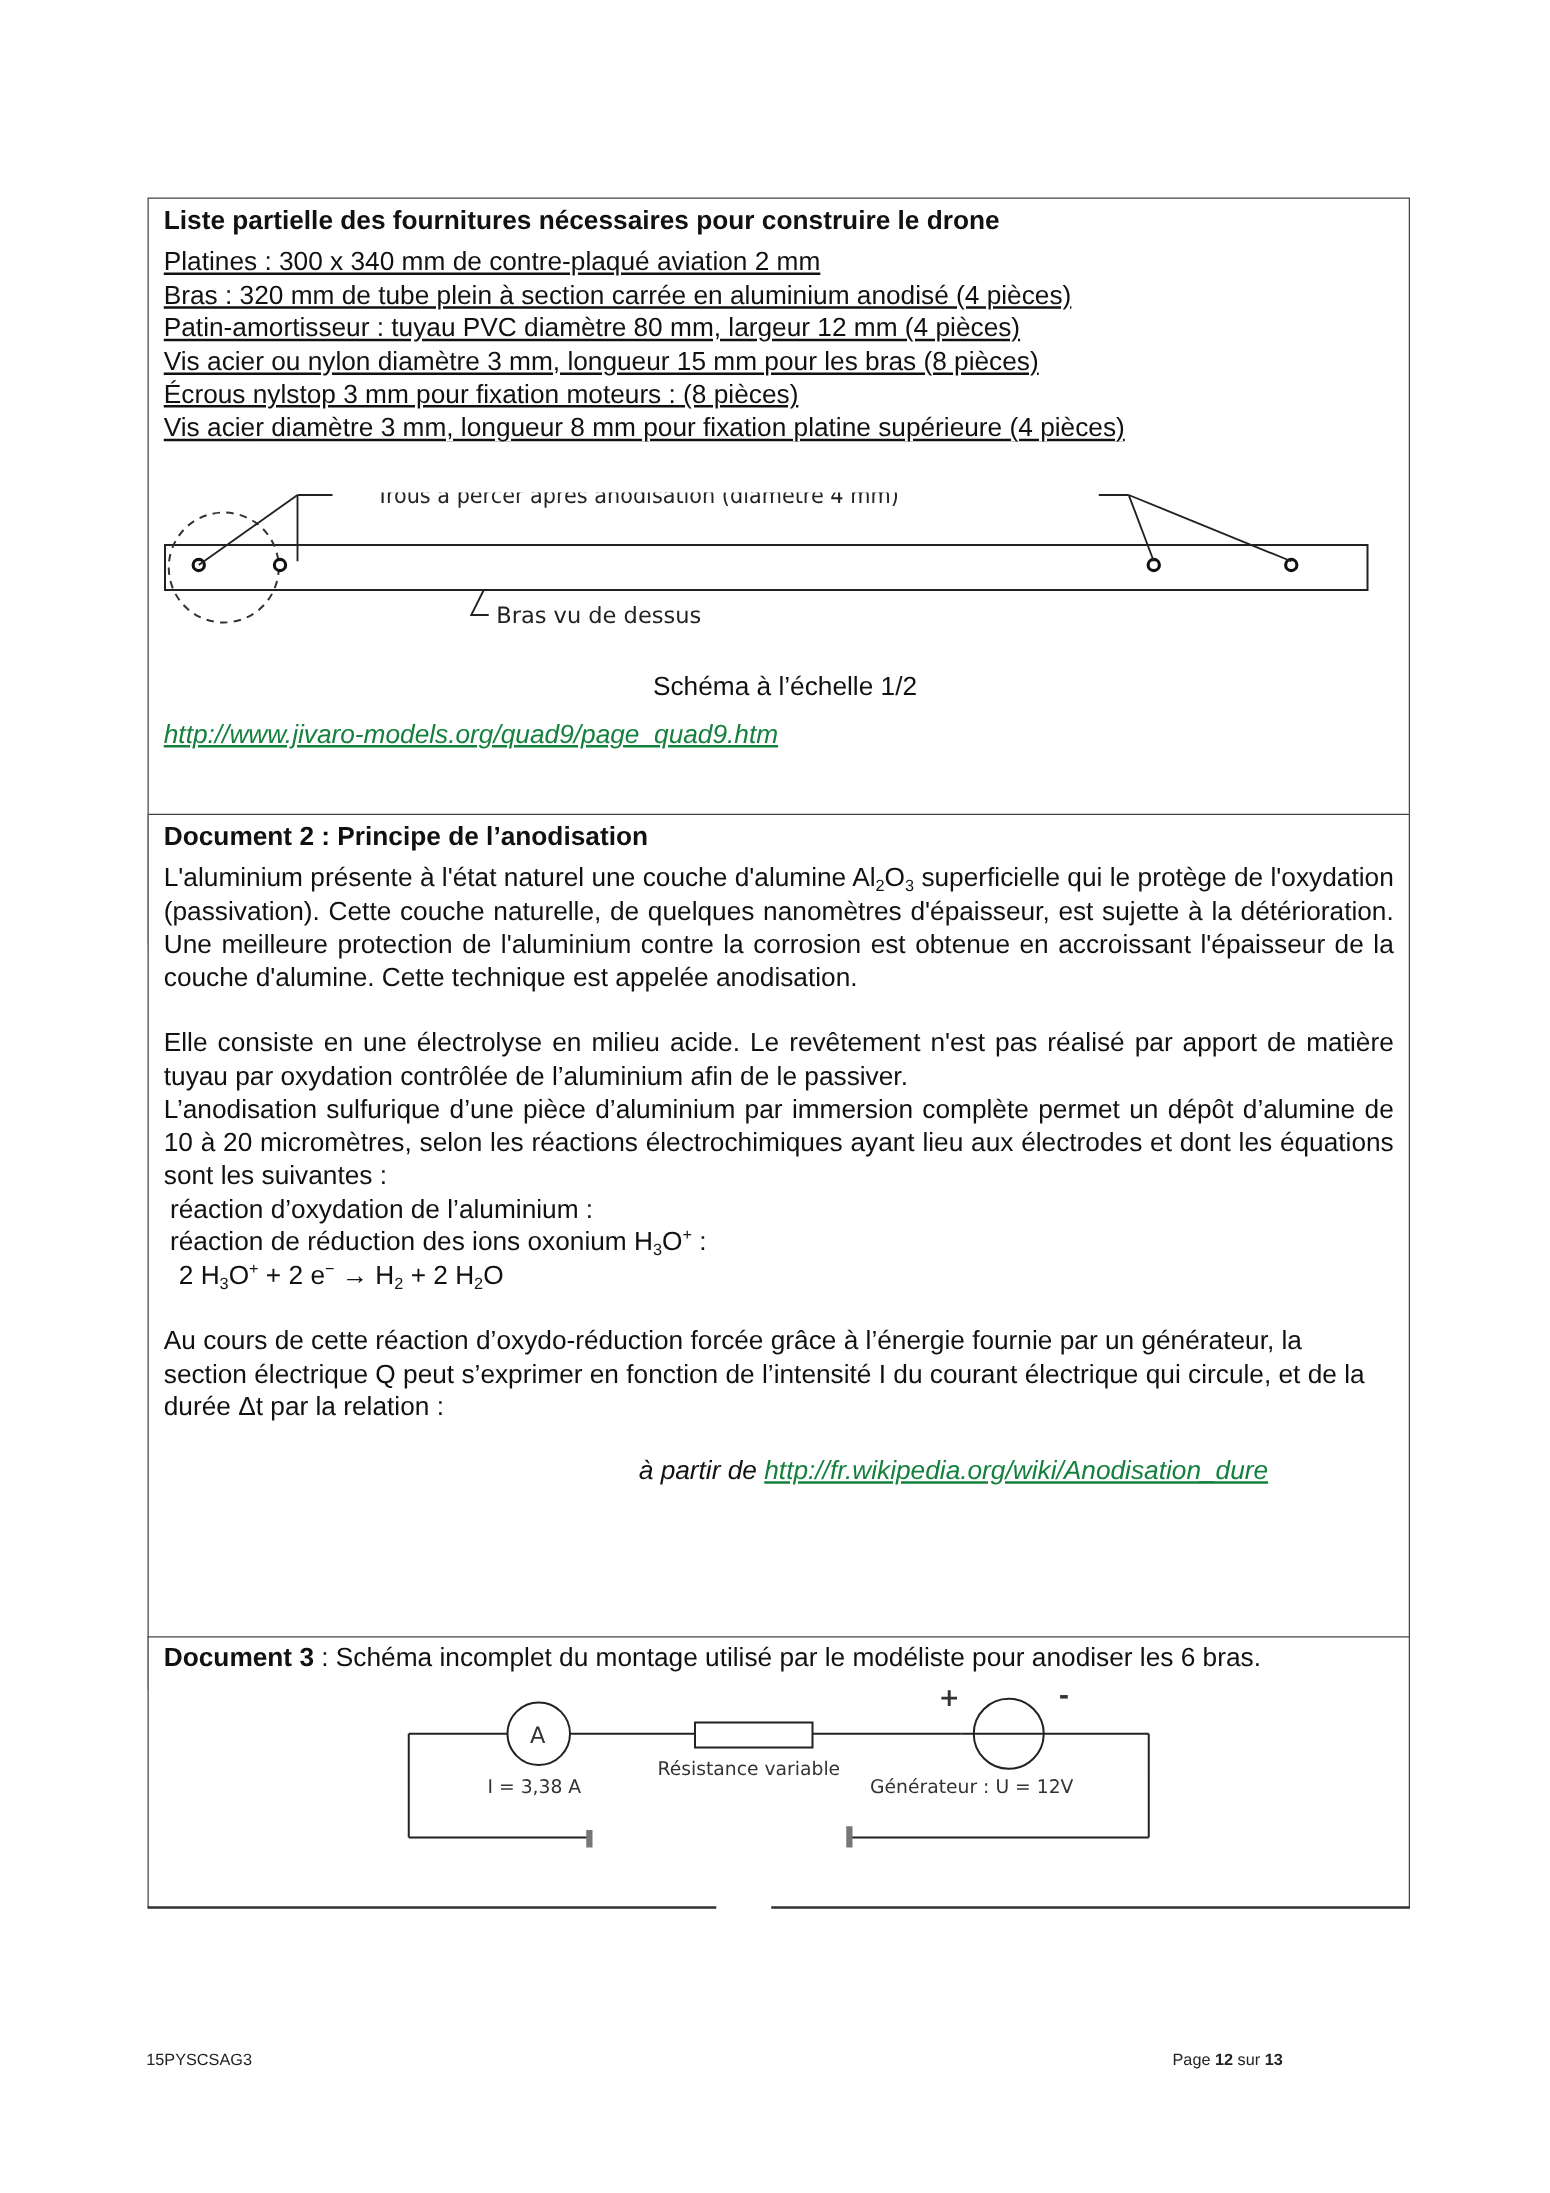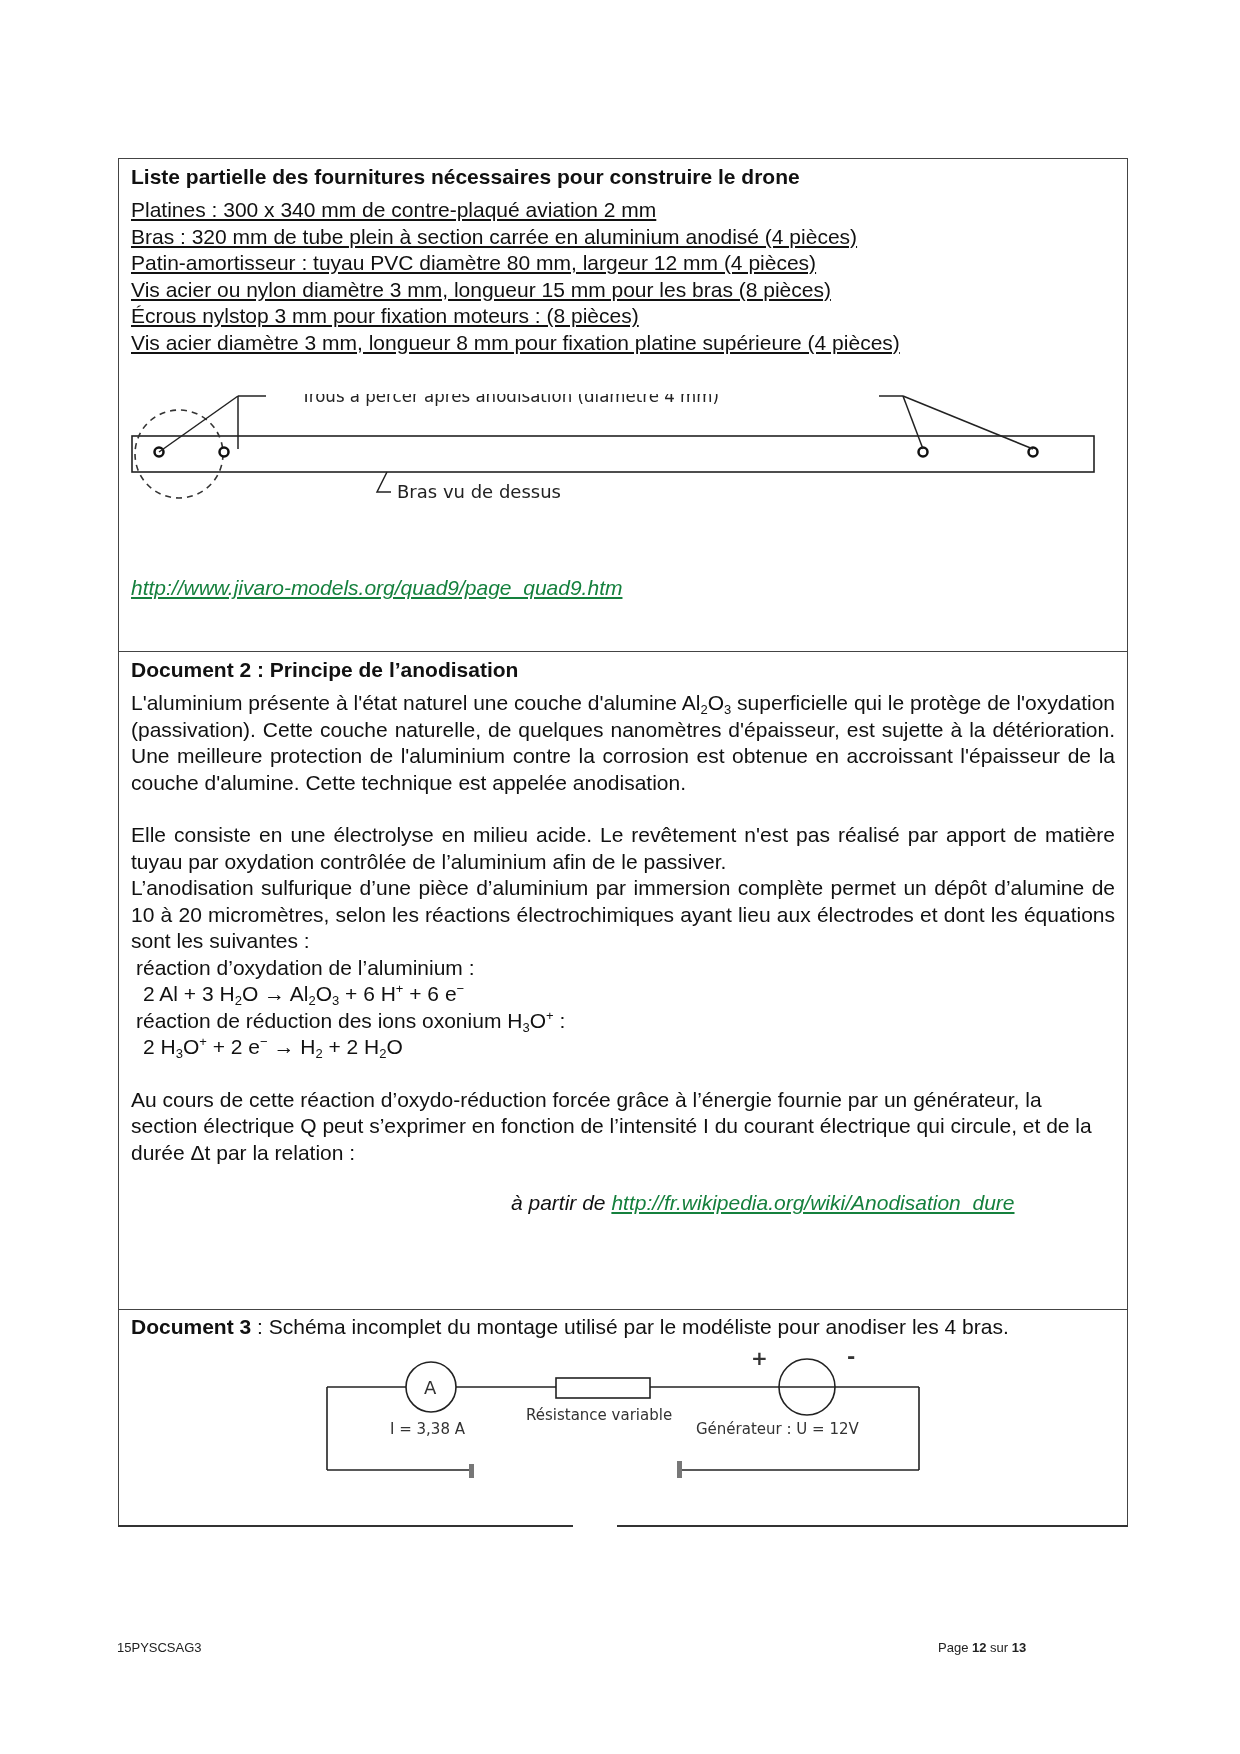--- a/index.html
+++ b/index.html
@@ -49,54 +49,52 @@
     <line x1="119" y1="2" x2="147" y2="2" stroke="#222" stroke-width="1.5"></line>
 
     <line x1="760" y1="2" x2="784" y2="2" stroke="#222" stroke-width="1.5"></line>
     <line x1="784" y1="2" x2="804" y2="55" stroke="#222" stroke-width="1.5"></line>
     <line x1="784" y1="2" x2="914" y2="55" stroke="#222" stroke-width="1.5"></line>
 
     <polyline points="268,78 258,98 272,98" fill="none" stroke="#222" stroke-width="1.5"></polyline>
     <text class="diagram-text" x="182" y="8" textLength="418" lengthAdjust="spacingAndGlyphs">Trous à percer après anodisation (diamètre 4 mm)</text>
     <text class="diagram-text" x="278" y="104">Bras vu de dessus</text>
   </svg>
+  <div class="p" style="position:absolute; left:0; width:100%; text-align:center; top:378px; padding-left:10px; box-sizing:border-box;">Schéma à l’échelle 1/2</div>
   <div class="p" style="position:absolute; left:12px; top:416px;">
     <a class="link" href="#">http://www.jivaro-models.org/quad9/page_quad9.htm</a>
   </div>
 </div>
 
 <div class="box" style="top:651px; height:701px;">
   <div class="inner">
     <div class="title" style="margin-top:2px;">Document 2 : Principe de l’anodisation</div>
     <div class="p just" style="margin-top:7px;">
       <span>L'aluminium présente à l'état naturel une couche d'alumine Al</span><sub>2</sub><span>O</span><sub>3</sub><span> superficielle qui le protège de l'oxydation (passivation). Cette couche naturelle, de quelques nanomètres d'épaisseur, est sujette à la détérioration. Une meilleure protection de l'aluminium contre la corrosion est obtenue en accroissant l'épaisseur de la couche d'alumine. Cette technique est appelée anodisation.</span>
     </div>
     <div class="p just" style="margin-top:26px;">Elle consiste en une électrolyse en milieu acide. Le revêtement n'est pas réalisé par apport de matière tuyau par oxydation contrôlée de l’aluminium afin de le passiver.</div>
     <div class="p just">L’anodisation sulfurique d’une pièce d’aluminium par immersion complète permet un dépôt d’alumine de 10 à 20 micromètres, selon les réactions électrochimiques ayant lieu aux électrodes et dont les équations sont les suivantes :</div>
     <div class="p" style="padding-left:5px;">réaction d’oxydation de l’aluminium :</div>
-    <div class="p" style="padding-left:12px;">
-      2 Al + 3 H<sub>2</sub>O → Al<sub>2</sub>O<sub>3</sub> + 6 H<sup>+</sup> + 6 e<sup>−</sup>
-    </div>
     <div class="p" style="padding-left:5px;">
       <span>réaction de réduction des ions oxonium H</span><sub>3</sub><span>O</span><sup>+</sup> :
     </div>
     <div class="p" style="padding-left:12px;">
       2 H<sub>3</sub>O<sup>+</sup> + 2 e<sup>−</sup> → H<sub>2</sub> + 2 H<sub>2</sub>O
     </div>
     <div class="p" style="margin-top:26px; padding-right:10px;">Au cours de cette réaction d’oxydo-réduction forcée grâce à l’énergie fournie par un générateur, la section électrique Q peut s’exprimer en fonction de l’intensité I du courant électrique qui circule, et de la durée Δt par la relation :</div>
     <div class="p" style="margin-top:24px; padding-left:380px;">
       <i>à partir de </i><a class="link" href="#">http://fr.wikipedia.org/wiki/Anodisation_dure</a>
     </div>
   </div>
 </div>
 
 <div class="box" style="top:1309px; height:217px; border-bottom:none;">
   <div class="inner">
     <div class="p" style="margin-top:2px;">
-      <b>Document 3</b><span> : Schéma incomplet du montage utilisé par le modéliste pour anodiser les 4 bras.</span>
+      <b>Document 3</b><span> : Schéma incomplet du montage utilisé par le modéliste pour anodiser les 6 bras.</span>
     </div>
   </div>
   <svg width="1008" height="170" style="position:absolute; left:0; top:40px;">
 
     <line x1="208" y1="37" x2="291" y2="37" stroke="#222" stroke-width="1.6"></line>
     <line x1="333" y1="37" x2="437" y2="37" stroke="#222" stroke-width="1.6"></line>
     <line x1="531" y1="37" x2="650" y2="37" stroke="#222" stroke-width="1.6"></line>
     <line x1="650" y1="37" x2="800" y2="37" stroke="#222" stroke-width="1.6"></line>
 
     <line x1="208" y1="37" x2="208" y2="120" stroke="#222" stroke-width="1.6"></line>

